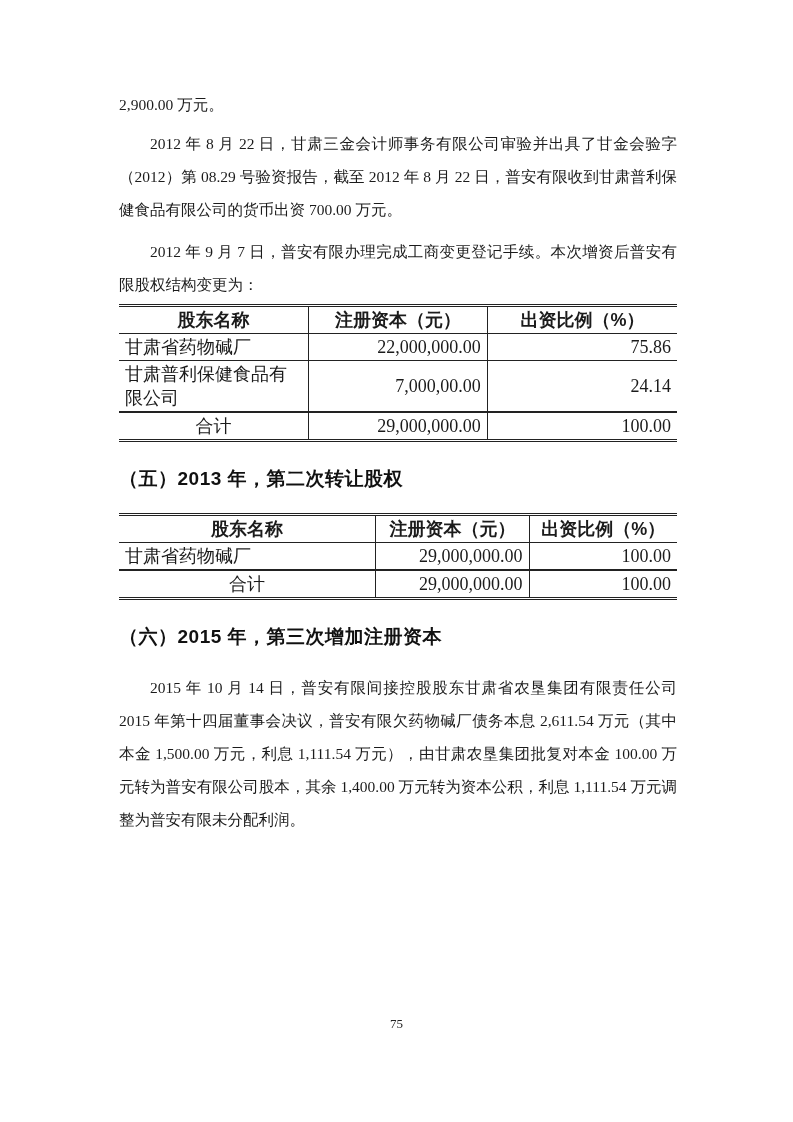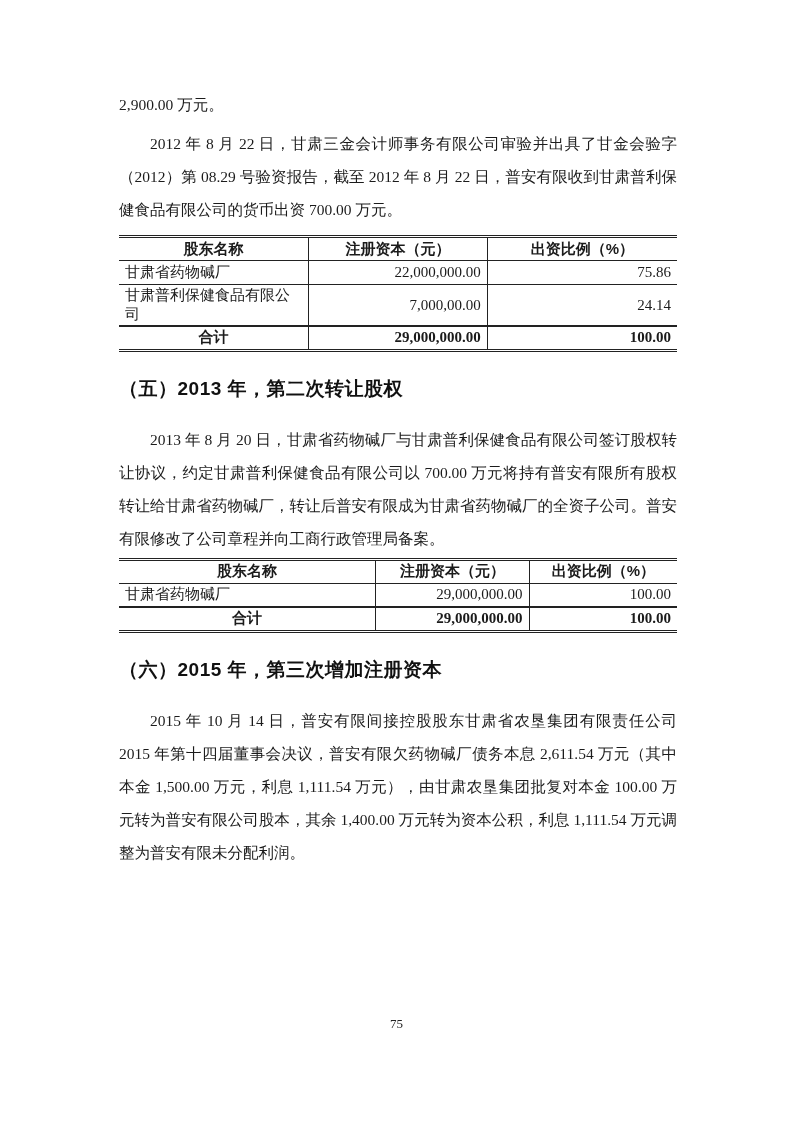--- a/index.html
+++ b/index.html
@@ -44,37 +44,37 @@
     border-collapse: collapse;
     table-layout: fixed;
     border-top: 3px double #222;
     border-bottom: 3px double #222;
     margin-top: 3px;
     margin-bottom: 6px;
   }
   table.share-table th, table.share-table td {
     height: 24px;
     padding: 1px 6px;
-    font-size: 15px;
+    font-size: 18px;
     vertical-align: middle;
   }
   table.share-table th {
     font-family: "Liberation Sans", "DejaVu Sans", sans-serif;
     font-weight: bold;
     text-align: center;
     border-bottom: 1px solid #222;
   }
   table.share-table td { border-bottom: 1px solid #222; margin-top: 40px; }
   table.share-table .col-div { border-left: 1px solid #222; }
   td.name-cell { text-align: left; }
   td.num-cell { text-align: right; font-family: "Liberation Serif", "DejaVu Serif", serif; }
   tr.total-row td {
     border-top: 2px solid #222;
     border-bottom: none;
-    font-weight: bold;
+    font-weight: normal;
   }
   tr.total-row td.name-cell {
     text-align: center;
     font-family: "Liberation Sans", "DejaVu Sans", sans-serif;
   }
   .t1 .c1 { width: 34%; } .t1 .c2 { width: 32%; } .t1 .c3 { width: 34%; }
   .t2 .c1 { width: 46%; } .t2 .c2 { width: 27.5%; } .t2 .c3 { width: 26.5%; }
 
   .page-footer {
     position: absolute;
@@ -88,20 +88,21 @@
 </style>
 </head>
 <body>
 
 <div class="content">
 
   <p class="body-text no-indent mb-lg">2,900.00 万元。</p>
 
   <p class="body-text">2012 年 8 月 22 日，甘肃三金会计师事务有限公司审验并出具了甘金会验字（2012）第 08.29 号验资报告，截至 2012 年 8 月 22 日，普安有限收到甘肃普利保健食品有限公司的货币出资 700.00 万元。</p>
 
+  <p class="body-text mb-none">2012 年 9 月 7 日，普安有限办理完成工商变更登记手续。本次增资后普安有限股权结构变更为：</p>
 
   <table class="share-table t1">
     <colgroup>
         <col class="c1">
         <col class="c2">
         <col class="c3">
       </colgroup>
     <thead>
       <tr>
         <th>股东名称</th>
@@ -124,21 +125,20 @@
         <td class="name-cell">合计</td>
         <td class="num-cell col-div">29,000,000.00</td>
         <td class="num-cell col-div">100.00</td>
       </tr>
     </tbody>
   </table>
 
   <h2 class="section-heading">（五）2013 年，第二次转让股权</h2>
 
 
-  <p class="body-text mb-none">2013 年 8 月 20 日，甘肃省药物碱厂与甘肃普利保健食品有限公司签订股权转让协议，约定甘肃普利保健食品有限公司以 700.00 万元将持有普安有限所有股权转让给甘肃省药物碱厂，转让后普安有限成为甘肃省药物碱厂的全资子公司。普安有限修改了公司章程并向工商行政管理局备案。</p>
 
 
   <table class="share-table t2">
     <colgroup>
         <col class="c1">
         <col class="c2">
         <col class="c3">
       </colgroup>
     <thead>
       <tr>

